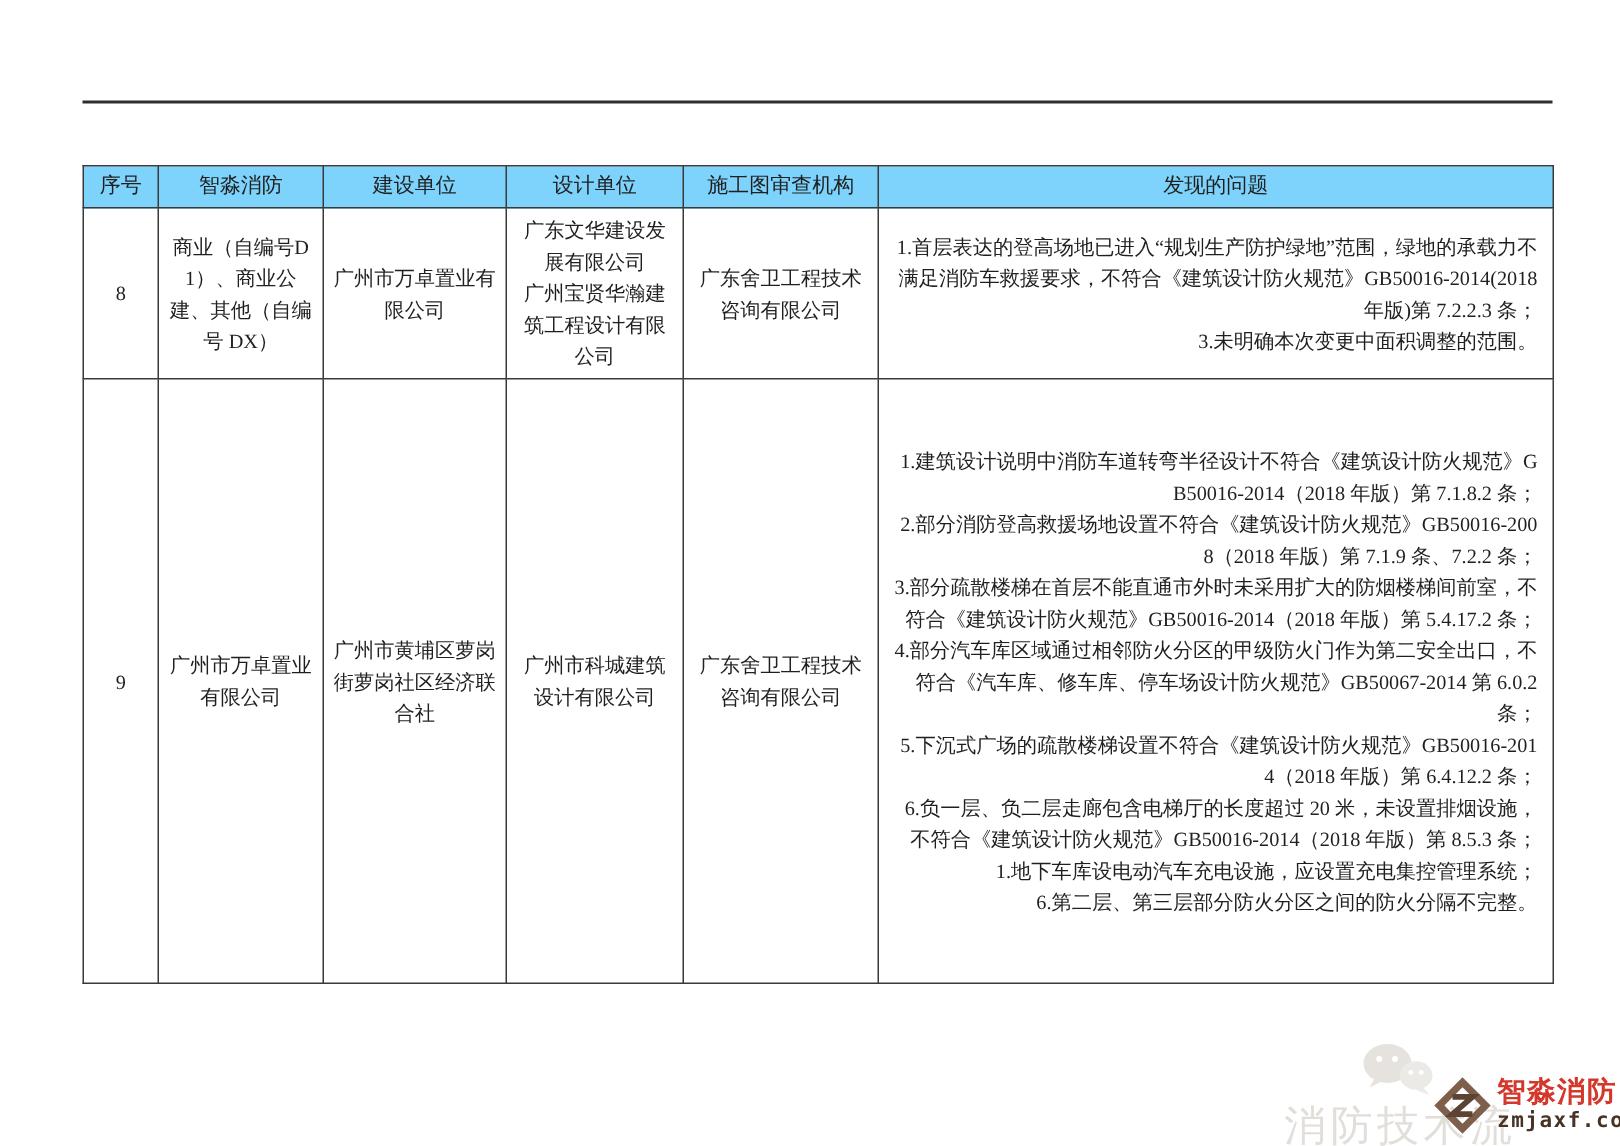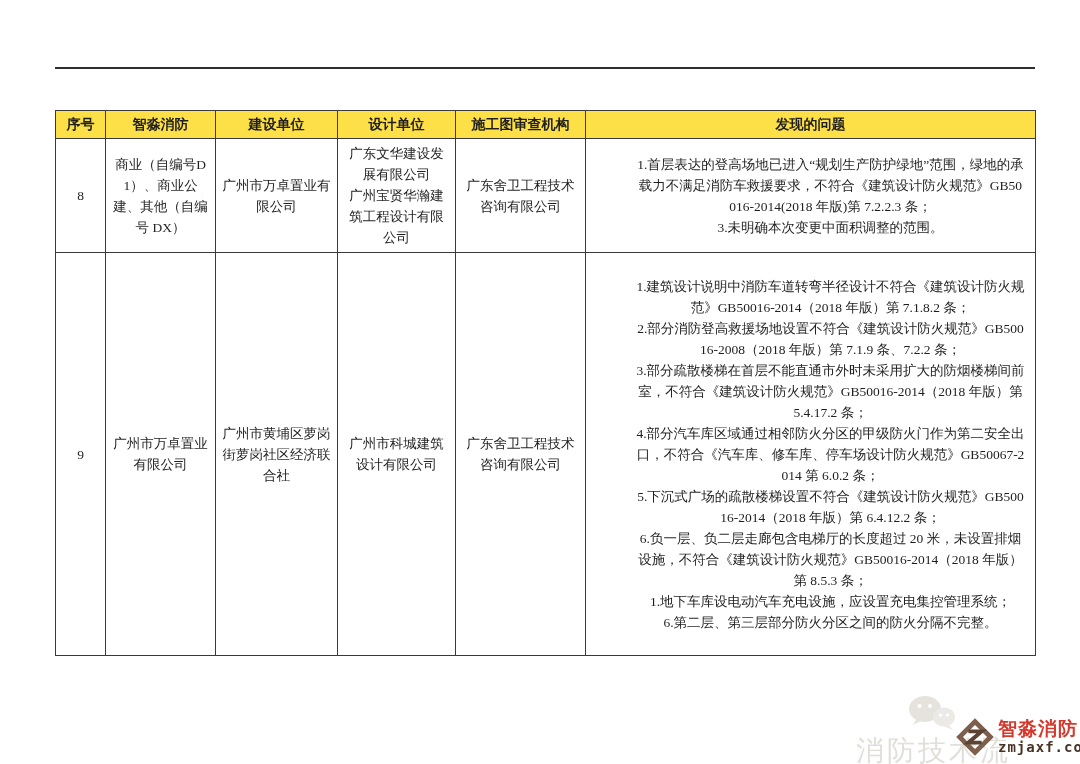--- a/index.html
+++ b/index.html
@@ -28,32 +28,32 @@
   }
   table.doc-table th, table.doc-table td {
     border: 1px solid #3a3a3a;
     vertical-align: middle;
     font-size: 13.5px;
     line-height: 21px;
     word-break: break-all;
   }
   table.doc-table th {
     height: 28px;
-    font-weight: bold;
+    font-weight: normal;
     font-size: 14px;
     text-align: center;
     padding: 2px 2px;
-    background: #fde047;
+    background: #7dd3fc;
   }
   td.c-center { text-align: center; padding: 4px 5px; }
   td.c-designer { white-space: pre-line; }
   td.c-problems { text-align: left; padding: 8px 10px; }
   tr.row-8 { height: 104px; }
   tr.row-9 { height: 403px; }
-  .problem-item { text-align: center; margin-left: 40px; }
+  .problem-item { text-align: right; }
 
   
   .watermark {
     position: absolute;
     left: 856px; top: 694px;
     display: flex; align-items: center;
     color: #e2dfda;
     pointer-events: none;
     flex-direction: column;
   }

